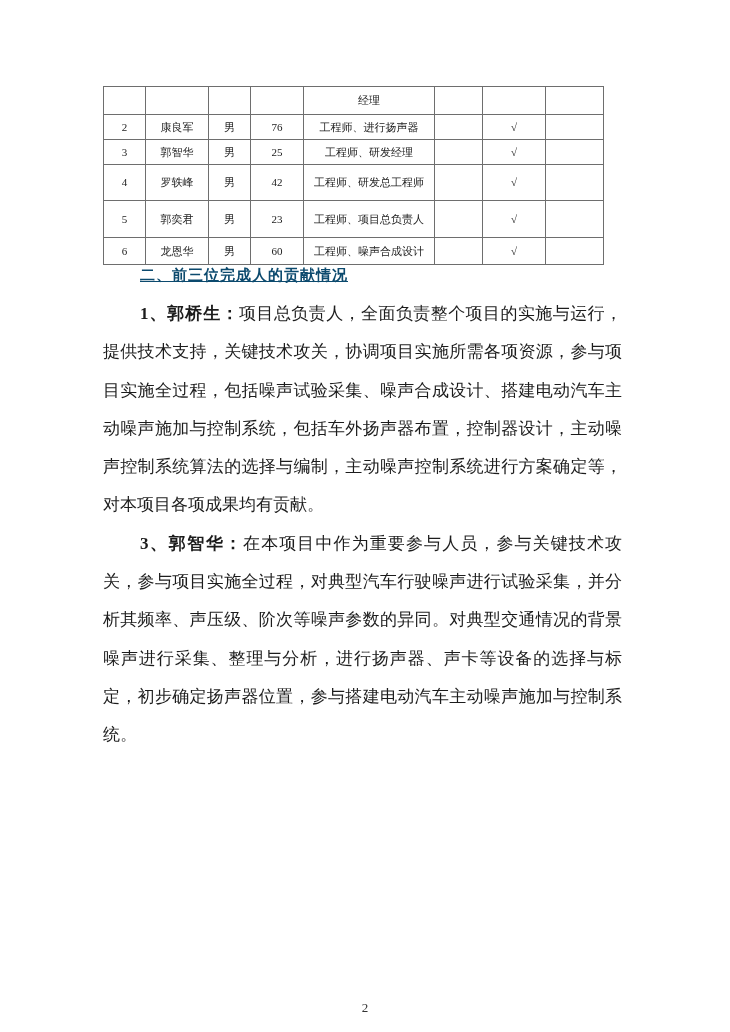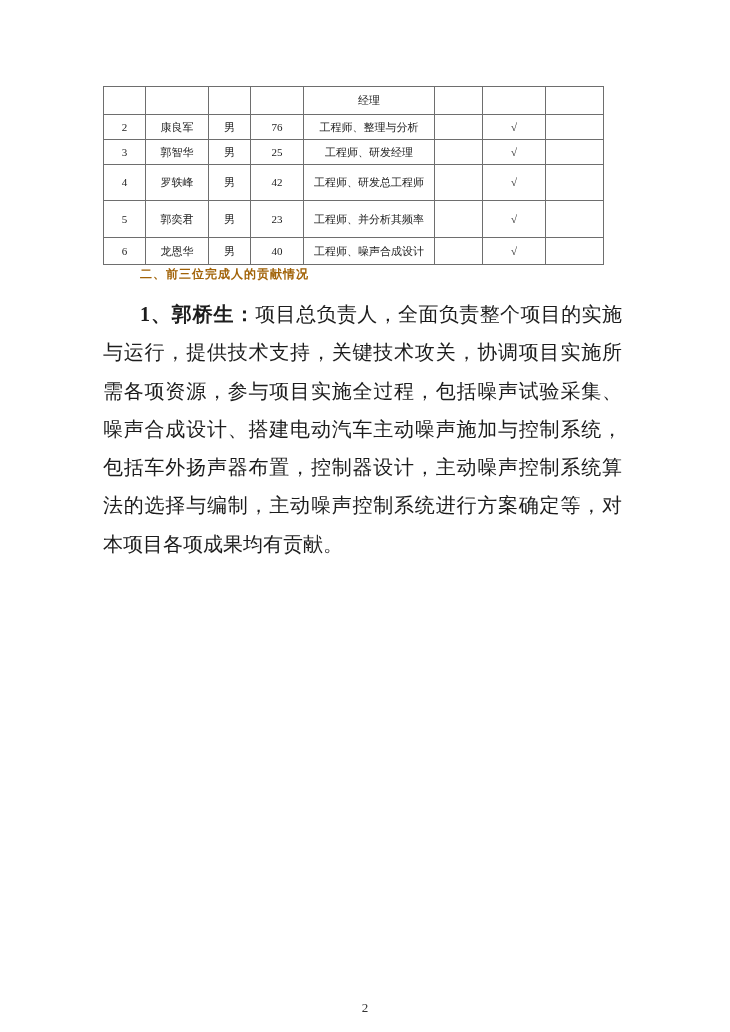--- a/index.html
+++ b/index.html
@@ -43,37 +43,38 @@
   tr.r3 { height: 25px; }
   tr.r4 { height: 36px; }
   tr.r5 { height: 37px; }
   tr.r6 { height: 27px; }
 
   
   .section-heading {
     position: absolute;
     left: 140px;
     top: 266px;
-    font-size: 12px;
+    font-size: 15px;
     font-weight: bold;
     letter-spacing: 1px;
-    color: #a16207;
+    color: #0c4a6e;
     white-space: nowrap;
+    text-decoration: underline;
   }
 
   
   .body-text {
     position: absolute;
     left: 103px;
     top: 295px;
     width: 519px;
   }
   .body-text p {
     margin: 0;
-    font-size: 20px;
+    font-size: 17px;
     line-height: 38.3px;
     text-align: justify;
     text-justify: inter-ideograph;
     text-indent: 37px;
     color: #1c1c1c;
   }
   .body-text p b {
     font-weight: bold;
     letter-spacing: 0.5px;
   }
@@ -115,21 +116,21 @@
         <td>经理</td>
         <td></td>
         <td></td>
         <td></td>
       </tr>
       <tr class="r2">
         <td>2</td>
         <td>康良军</td>
         <td>男</td>
         <td>76</td>
-        <td>工程师、整理与分析</td>
+        <td>工程师、进行扬声器</td>
         <td></td>
         <td>√</td>
         <td></td>
       </tr>
       <tr class="r3">
         <td>3</td>
         <td>郭智华</td>
         <td>男</td>
         <td>25</td>
         <td>工程师、研发经理</td>
@@ -145,40 +146,41 @@
         <td>工程师、研发总工程师</td>
         <td></td>
         <td>√</td>
         <td></td>
       </tr>
       <tr class="r5">
         <td>5</td>
         <td>郭奕君</td>
         <td>男</td>
         <td>23</td>
-        <td>工程师、并分析其频率</td>
+        <td>工程师、项目总负责人</td>
         <td></td>
         <td>√</td>
         <td></td>
       </tr>
       <tr class="r6">
         <td>6</td>
         <td>龙恩华</td>
         <td>男</td>
-        <td>40</td>
+        <td>60</td>
         <td>工程师、噪声合成设计</td>
         <td></td>
         <td>√</td>
         <td></td>
       </tr>
     </tbody>
       </table>
   </div>
 
   <div class="section-heading">二、前三位完成人的贡献情况</div>
 
   <div class="body-text">
     <p><b>1、郭桥生：</b><span>项目总负责人，全面负责整个项目的实施与运行，提供技术支持，关键技术攻关，协调项目实施所需各项资源，参与项目实施全过程，包括噪声试验采集、噪声合成设计、搭建电动汽车主动噪声施加与控制系统，包括车外扬声器布置，控制器设计，主动噪声控制系统算法的选择与编制，主动噪声控制系统进行方案确定等，对本项目各项成果均有贡献。</span></p>
+    <p><b>3、郭智华：</b><span>在本项目中作为重要参与人员，参与关键技术攻关，参与项目实施全过程，对典型汽车行驶噪声进行试验采集，并分析其频率、声压级、阶次等噪声参数的异同。对典型交通情况的背景噪声进行采集、整理与分析，进行扬声器、声卡等设备的选择与标定，初步确定扬声器位置，参与搭建电动汽车主动噪声施加与控制系统。</span></p>
   </div>
 
   <div class="page-number">2</div>
 
 </div>
 
 </body></html>

